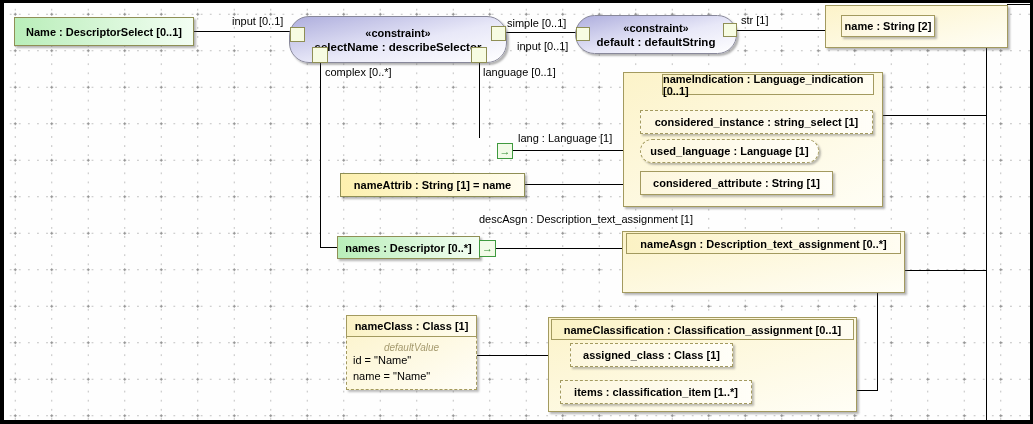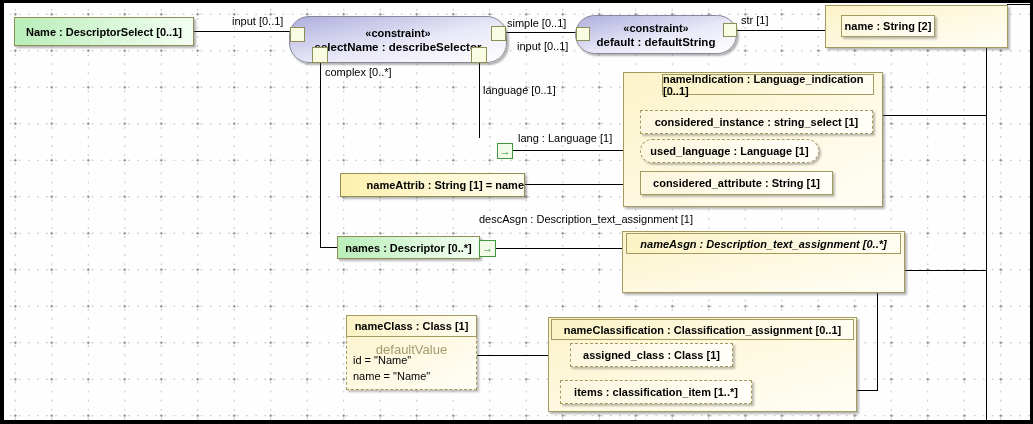--- a/index.html
+++ b/index.html
@@ -14,42 +14,42 @@
     background-size:36.5px 36.5px,9.1px 36.5px,36.5px 9.1px;
     background-position:-3px -4px,-3px -4px,-3px -4px;
   }
   .frame{position:absolute;inset:0;border-left:4px solid #000;border-top:3px solid #000;
          border-right:3px solid #000;border-bottom:4px solid #000;pointer-events:none;}
   .line{position:absolute;background:#000;}
   .node{position:absolute;box-sizing:border-box;display:flex;align-items:center;justify-content:center;
         font-size:11px;font-weight:bold;color:#000;white-space:nowrap;
         border:1px solid #8f8f55;box-shadow:2px 2px 2px rgba(90,90,90,0.45);}
   .green{background:linear-gradient(to right,#b9eeb9,#f3fef3);}
-  .yellow{background:linear-gradient(to right,#fdf0ae,#fffdef);justify-content:flex-end;}
+  .yellow{background:linear-gradient(to right,#fdf0ae,#fffdef);}
   .constraint{flex-direction:column;border-radius:20px;border:1px solid #88889a;
         background:linear-gradient(to bottom right,#aeaedd,#e8e8f8 55%,#ffffff);line-height:14px;text-align:right;}
   .container{background:linear-gradient(to bottom right,#fcf3c9,#fffef6);border:1px solid #a39a5f;}
   .headerbox{position:absolute;box-sizing:border-box;display:flex;align-items:center;justify-content:center;
         font-size:11px;font-weight:bold;border:1px solid #a39a5f;
         background:linear-gradient(to right,#fbf2c4,#fffdf2);}
   .inner{position:absolute;box-sizing:border-box;display:flex;align-items:center;justify-content:center;
         font-size:11px;font-weight:bold;border:1px solid #a39a5f;box-shadow:2px 2px 2px rgba(90,90,90,0.4);
         background:linear-gradient(to right,#fdf7de,#fffef8);white-space:nowrap;}
   .dashed{border-style:dashed;}
   .port{position:absolute;box-sizing:border-box;background:#f7fce2;border:1px solid #8f8f55;z-index:5;}
   .arrowport{display:flex;align-items:center;justify-content:center;border:1px solid #3f9a3f;
         color:#2e8b2e;font-size:11px;font-weight:bold;line-height:1;background:#f2fbe8;}
   .lbl{position:absolute;font-size:11px;color:#000;white-space:nowrap;font-weight:normal;}
   .nameclass{position:absolute;box-sizing:border-box;border:1px dashed #a39a5f;
         background:linear-gradient(to bottom right,#fcf3c9,#fffef8);box-shadow:2px 2px 2px rgba(90,90,90,0.4);}
   .nc-header{position:absolute;left:-1px;right:-1px;top:-1px;height:22px;box-sizing:border-box;
         border:1px solid #a39a5f;display:flex;align-items:center;justify-content:center;
         font-size:11px;font-weight:bold;background:linear-gradient(to right,#fbf2c4,#fffdf2);white-space:nowrap;}
-  .nc-default{position:absolute;left:0;right:0;top:26px;text-align:center;font-size:13px;
-        color:#a59a6e;}
+  .nc-default{position:absolute;left:0;right:0;top:26px;text-align:center;font-size:10px;
+        font-style:italic;color:#a59a6e;}
   .nc-line1,.nc-line2{position:absolute;left:6px;font-size:11px;font-weight:normal;}
   .nc-line1{top:38px;} .nc-line2{top:54px;}
 </style>
 </head>
 <body>
 
 <div class="canvas">
 
   <div class="line" style="left:194px;top:31px;width:96px;height:1px;"></div>
   <div class="line" style="left:506px;top:32px;width:70px;height:1px;"></div>
@@ -66,21 +66,21 @@
   <div class="line" style="left:496px;top:248px;width:126px;height:1px;"></div>
   <div class="line" style="left:877px;top:293px;width:1px;height:98px;"></div>
   <div class="line" style="left:752px;top:390px;width:126px;height:1px;"></div>
   <div class="line" style="left:477px;top:355px;width:83px;height:1px;"></div>
 
   <div class="lbl" style="left:232px;top:15px;">input [0..1]</div>
   <div class="lbl" style="left:507px;top:17px;">simple [0..1]</div>
   <div class="lbl" style="left:517px;top:40px;">input [0..1]</div>
   <div class="lbl" style="left:741px;top:14px;">str [1]</div>
   <div class="lbl" style="left:325px;top:66px;">complex [0..*]</div>
-  <div class="lbl" style="left:483px;top:84px;">language [0..1]</div>
+  <div class="lbl" style="left:483px;top:66px;">language [0..1]</div>
   <div class="lbl" style="left:518px;top:132px;">lang : Language [1]</div>
   <div class="lbl" style="left:479px;top:213px;">descAsgn : Description_text_assignment [1]</div>
 
   <div class="node green" style="left:14px;top:17px;width:180px;height:29px;">
     <span>Name : DescriptorSelect [0..1]</span>
   </div>
 
   <div class="node constraint" style="left:289px;top:16px;width:218px;height:47px;">
     <span>«constraint»</span>
     <span style="font-size:11.5px;">selectName : describeSelector</span>
@@ -124,21 +124,21 @@
   </div>
 
   <div class="node green" style="left:337px;top:236px;width:143px;height:23px;">
     <span>names : Descriptor [0..*]</span>
   </div>
   <div class="port arrowport" style="left:479px;top:240px;width:17px;height:17px;">
     <span>→</span>
   </div>
 
   <div class="node container" style="left:622px;top:231px;width:283px;height:62px;"></div>
-  <div class="headerbox" style="left:626px;top:233px;width:275px;height:21px;font-style:italic;">
+  <div class="headerbox" style="left:626px;top:233px;width:275px;height:21px;">
     <span>nameAsgn : Description_text_assignment [0..*]</span>
   </div>
 
   <div class="nameclass" style="left:346px;top:315px;width:131px;height:75px;">
     <div class="nc-header">
       <span>nameClass : Class [1]</span>
     </div>
     <div class="nc-default">defaultValue</div>
     <div class="nc-line1">id = "Name"</div>
     <div class="nc-line2">name = "Name"</div>

